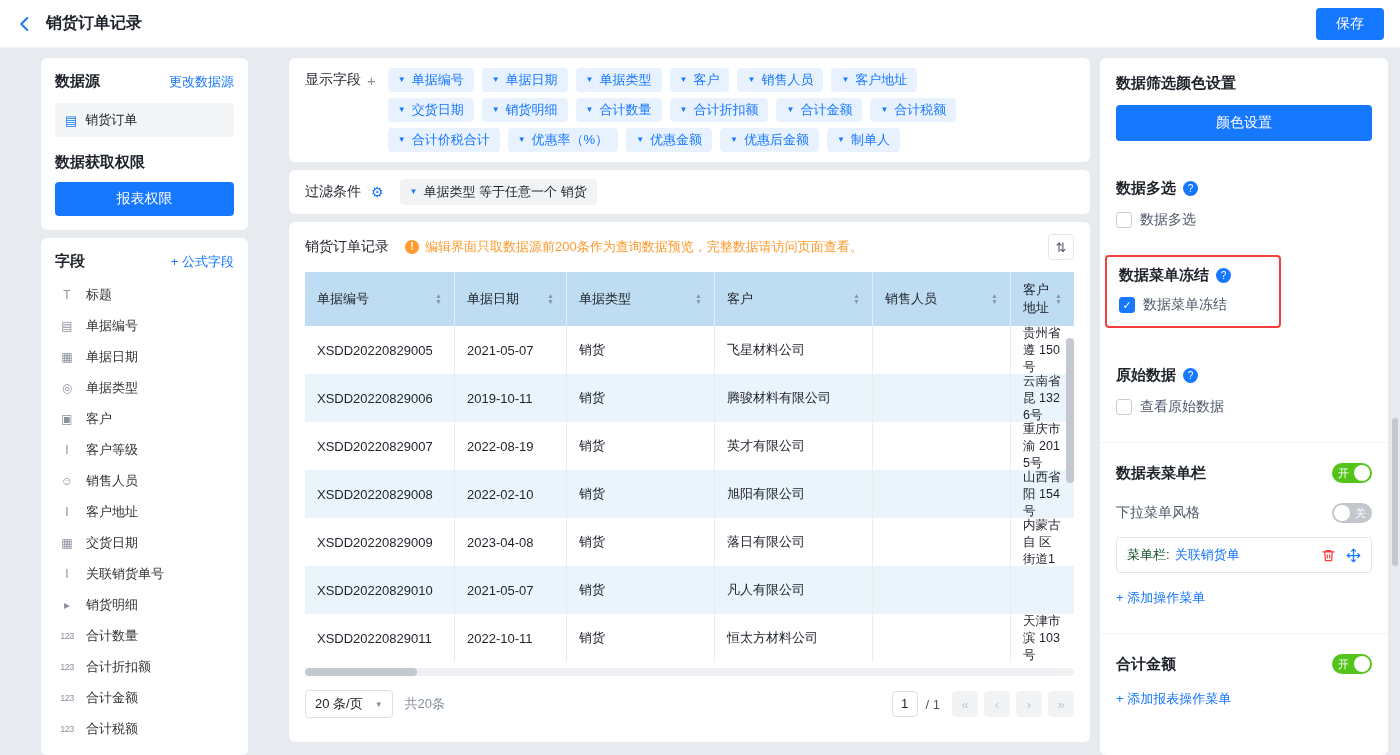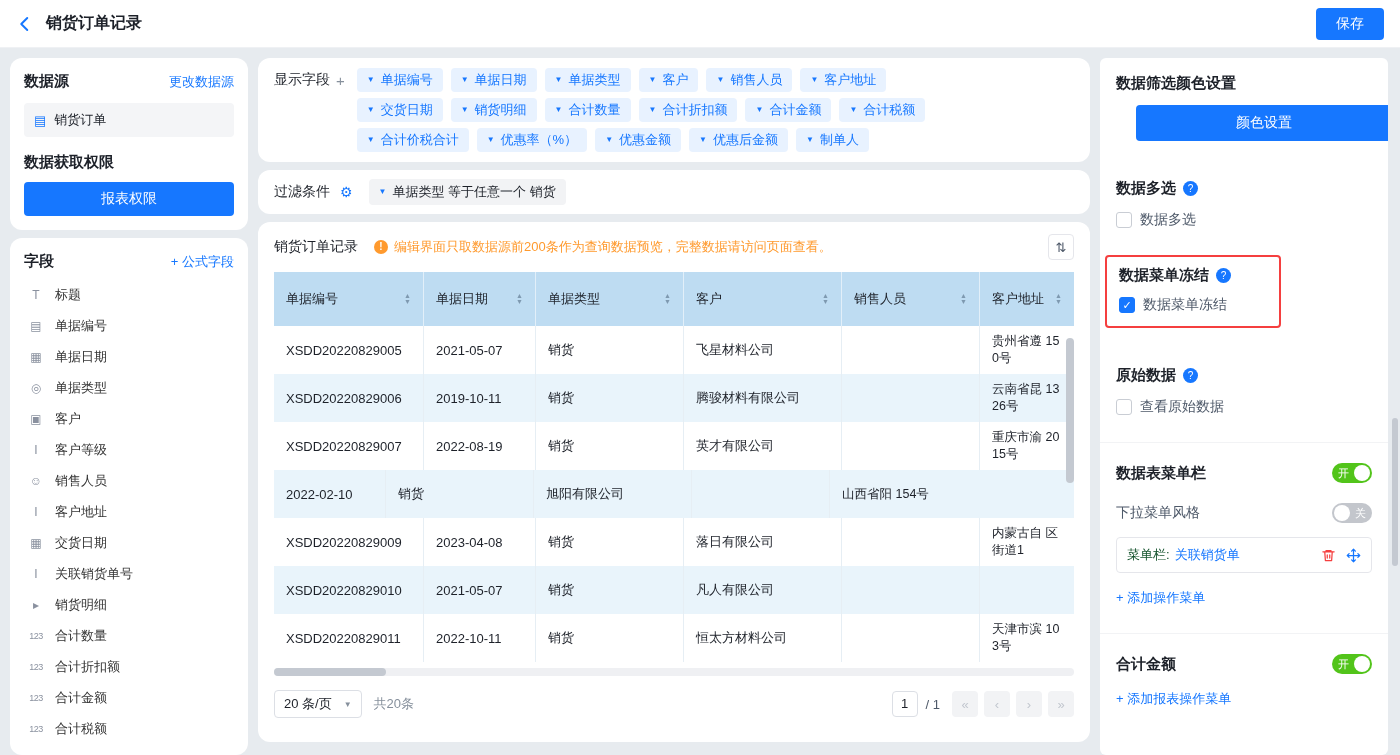--- a/index.html
+++ b/index.html
@@ -14,21 +14,21 @@
   .back{display:flex;align-items:center;margin-right:12px;cursor:pointer;}
   .page-title{font-size:16px;font-weight:600;color:#1D2129;}
   .btn-primary{background:#1677FF;color:#fff;border:none;border-radius:4px;
     font-size:14px;height:32px;padding:0 20px;cursor:pointer;font-family:inherit;}
   .save{margin-left:auto;}
   .full{width:100%;height:34px;}
   
   .left-col{position:absolute;left:10px;top:58px;width:238px;height:697px;display:flex;flex-direction:column;gap:8px;}
   .mid-col{position:absolute;left:258px;top:58px;width:832px;display:flex;flex-direction:column;gap:8px;}
   .right-col{position:absolute;left:1100px;top:58px;width:288px;height:697px;background:#fff;border-radius:6px;padding:16px;overflow:hidden;}
-  .card{background:#fff;border-radius:12px;padding:14px;}
+  .card{background:#fff;border-radius:6px;padding:14px;margin-left:31px;}
   .row{display:flex;align-items:center;}
   .sb{justify-content:space-between;}
   .sec-title{font-size:15px;font-weight:600;color:#1D2129;}
   .link{color:#1677FF;font-size:13px;cursor:pointer;text-decoration:none;display:inline-block;}
   .block{display:block;}
   
   .ds-item{margin-top:12px;background:#F4F5F7;border-radius:4px;height:34px;display:flex;align-items:center;gap:8px;padding:0 10px;font-size:13px;cursor:pointer;}
   .ds-ic{color:#1677FF;font-size:13px;}
   .mt16{margin-top:16px;display:block;}
   .mt10{margin-top:10px;}
@@ -89,21 +89,21 @@
   .pager-right{margin-left:auto;display:flex;align-items:center;gap:8px;}
   .page-box{min-width:26px;height:26px;border:1px solid #DCDFE5;border-radius:4px;text-align:center;
     line-height:24px;padding:0 5px;background:#fff;cursor:text;}
   .page-total{color:#4E5969;}
   #nav-btns{display:inline-flex;gap:6px;margin-left:4px;}
   .nav-btn{width:26px;height:26px;background:#F2F3F5;border-radius:4px;display:inline-flex;
     align-items:center;justify-content:center;color:#C2C7CF;font-size:13px;cursor:pointer;}
   
   .rp-title{font-size:15px;font-weight:600;color:#1D2129;}
   .rp-sub{font-size:14px;color:#4E5969;}
-  .mt12{margin-top:12px;margin-left:20px;}
+  .mt12{margin-top:12px;}
   .sec{margin-top:38px;}
   .label-row{display:flex;align-items:center;gap:7px;}
   .help{width:15px;height:15px;border-radius:50%;background:#1677FF;color:#fff;font-size:10px;
     line-height:15px;text-align:center;cursor:pointer;flex-shrink:0;}
   .cb-row{display:flex;align-items:center;gap:8px;margin-top:13px;font-size:14px;color:#4E5969;cursor:pointer;}
   .cb{width:16px;height:16px;border:1px solid #C9CDD4;border-radius:3px;background:#fff;flex-shrink:0;
     display:inline-flex;align-items:center;justify-content:center;}
   .cb.checked{background:#1677FF;border-color:#1677FF;color:#fff;font-size:11px;font-weight:bold;}
   .highlight{border:2px solid #F53F3F;border-radius:4px;padding:9px 12px 12px;margin:26px 0 0 -11px;width:176px;}
   .highlight .cb-row{margin-top:11px;}
@@ -388,20 +388,21 @@
           </div>
           <div class="tr">
             <div class="td c0">XSDD20220829007</div>
             <div class="td c1">2022-08-19</div>
             <div class="td c2">销货</div>
             <div class="td c3">英才有限公司</div>
             <div class="td c4"></div>
             <div class="td c5 addr">重庆市渝 2015号</div>
           </div>
           <div class="tr alt">
+            <div class="td c0">XSDD20220829008</div>
             <div class="td c1">2022-02-10</div>
             <div class="td c2">销货</div>
             <div class="td c3">旭阳有限公司</div>
             <div class="td c4"></div>
             <div class="td c5 addr">山西省阳 154号</div>
           </div>
           <div class="tr">
             <div class="td c0">XSDD20220829009</div>
             <div class="td c1">2023-04-08</div>
             <div class="td c2">销货</div>

